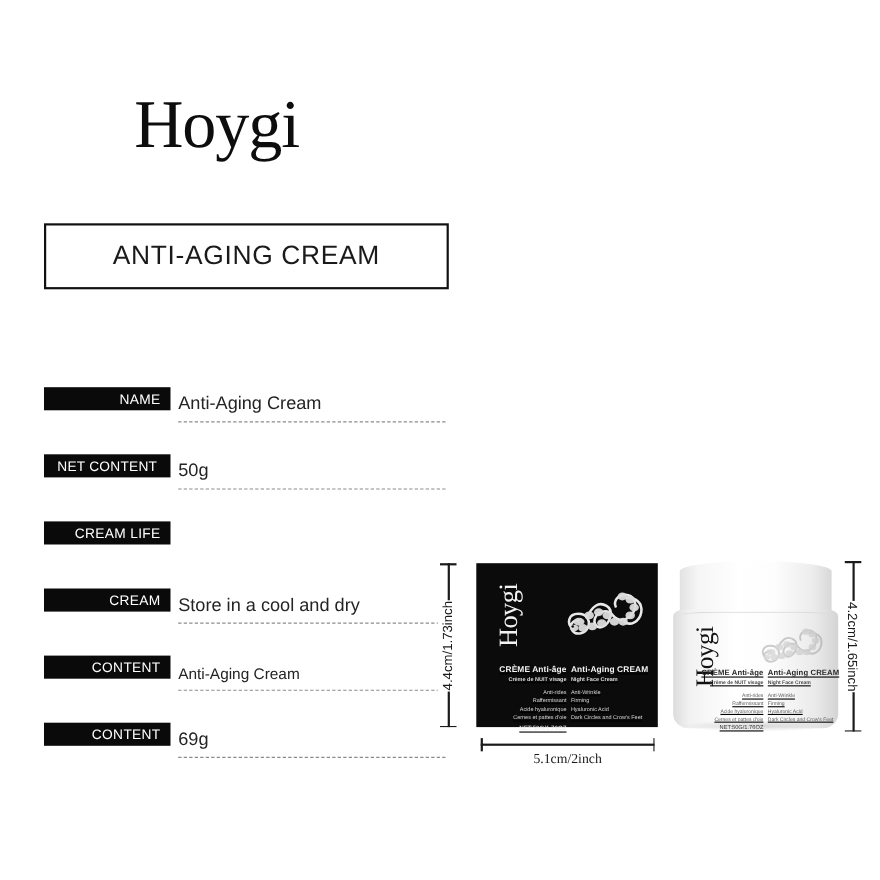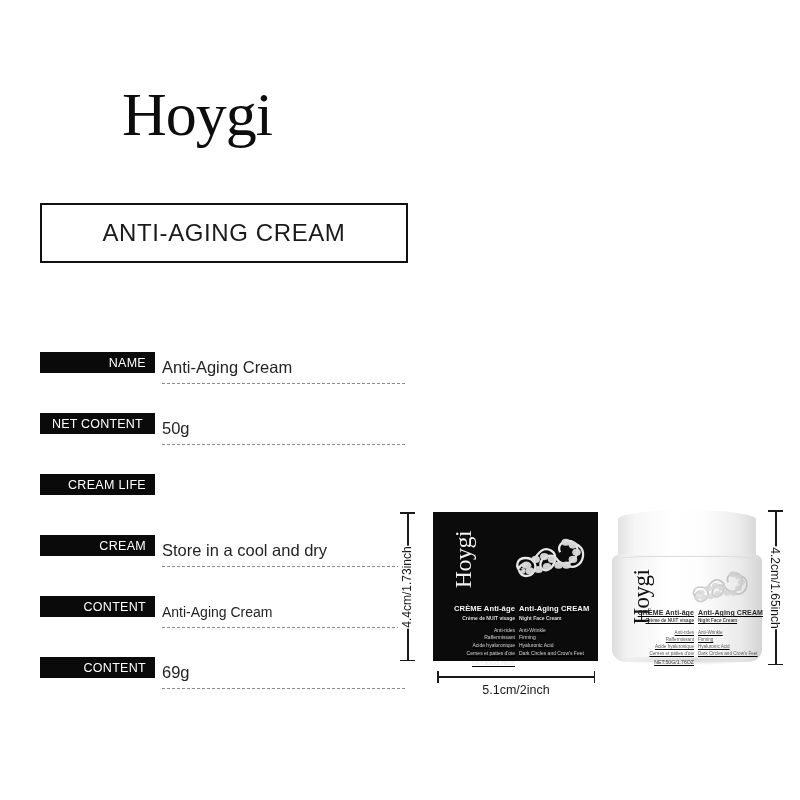--- a/index.html
+++ b/index.html
@@ -323,20 +323,21 @@
     white-space: nowrap;
     background: #ffffff;
     padding: 2px 1px;
   }
   .dim-v.left-lbl .lbl {
     transform: translate(-50%,-50%) rotate(-90deg);
   }
   .dim-h {
     position: absolute;
     height: 22px;
+    font-family: Liberation Serif, serif;
   }
   .dim-h .line {
     position: absolute;
     top: 5px;
     left: 0;
     right: 0;
     height: 1.5px;
     background: #1a1a1a;
   }
   .dim-h .cap {

